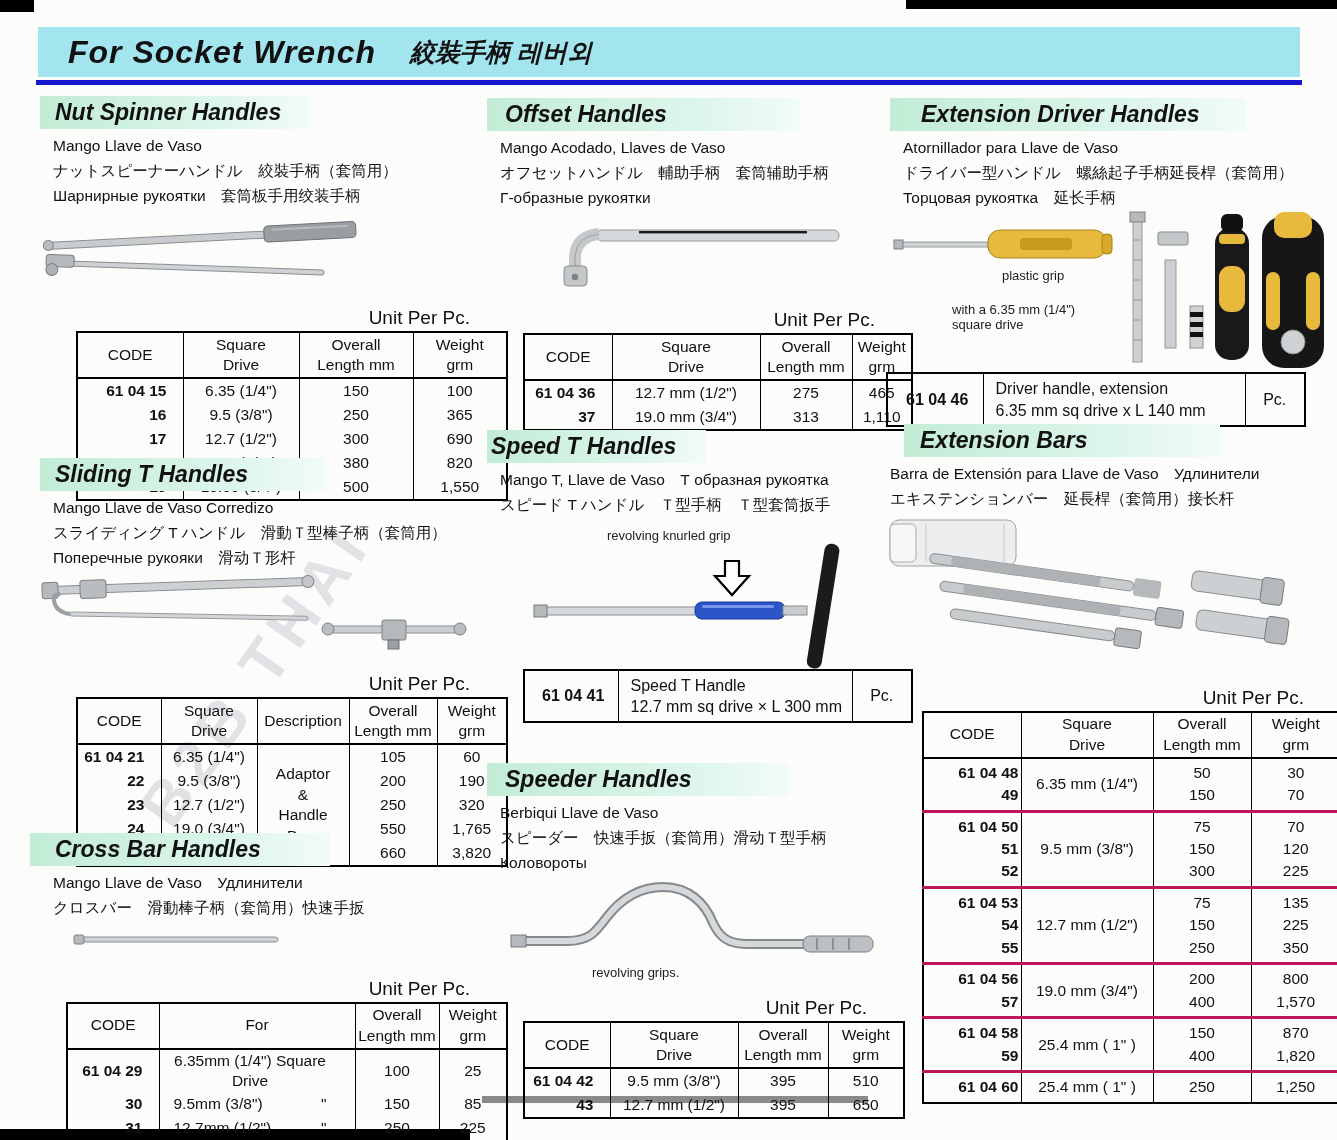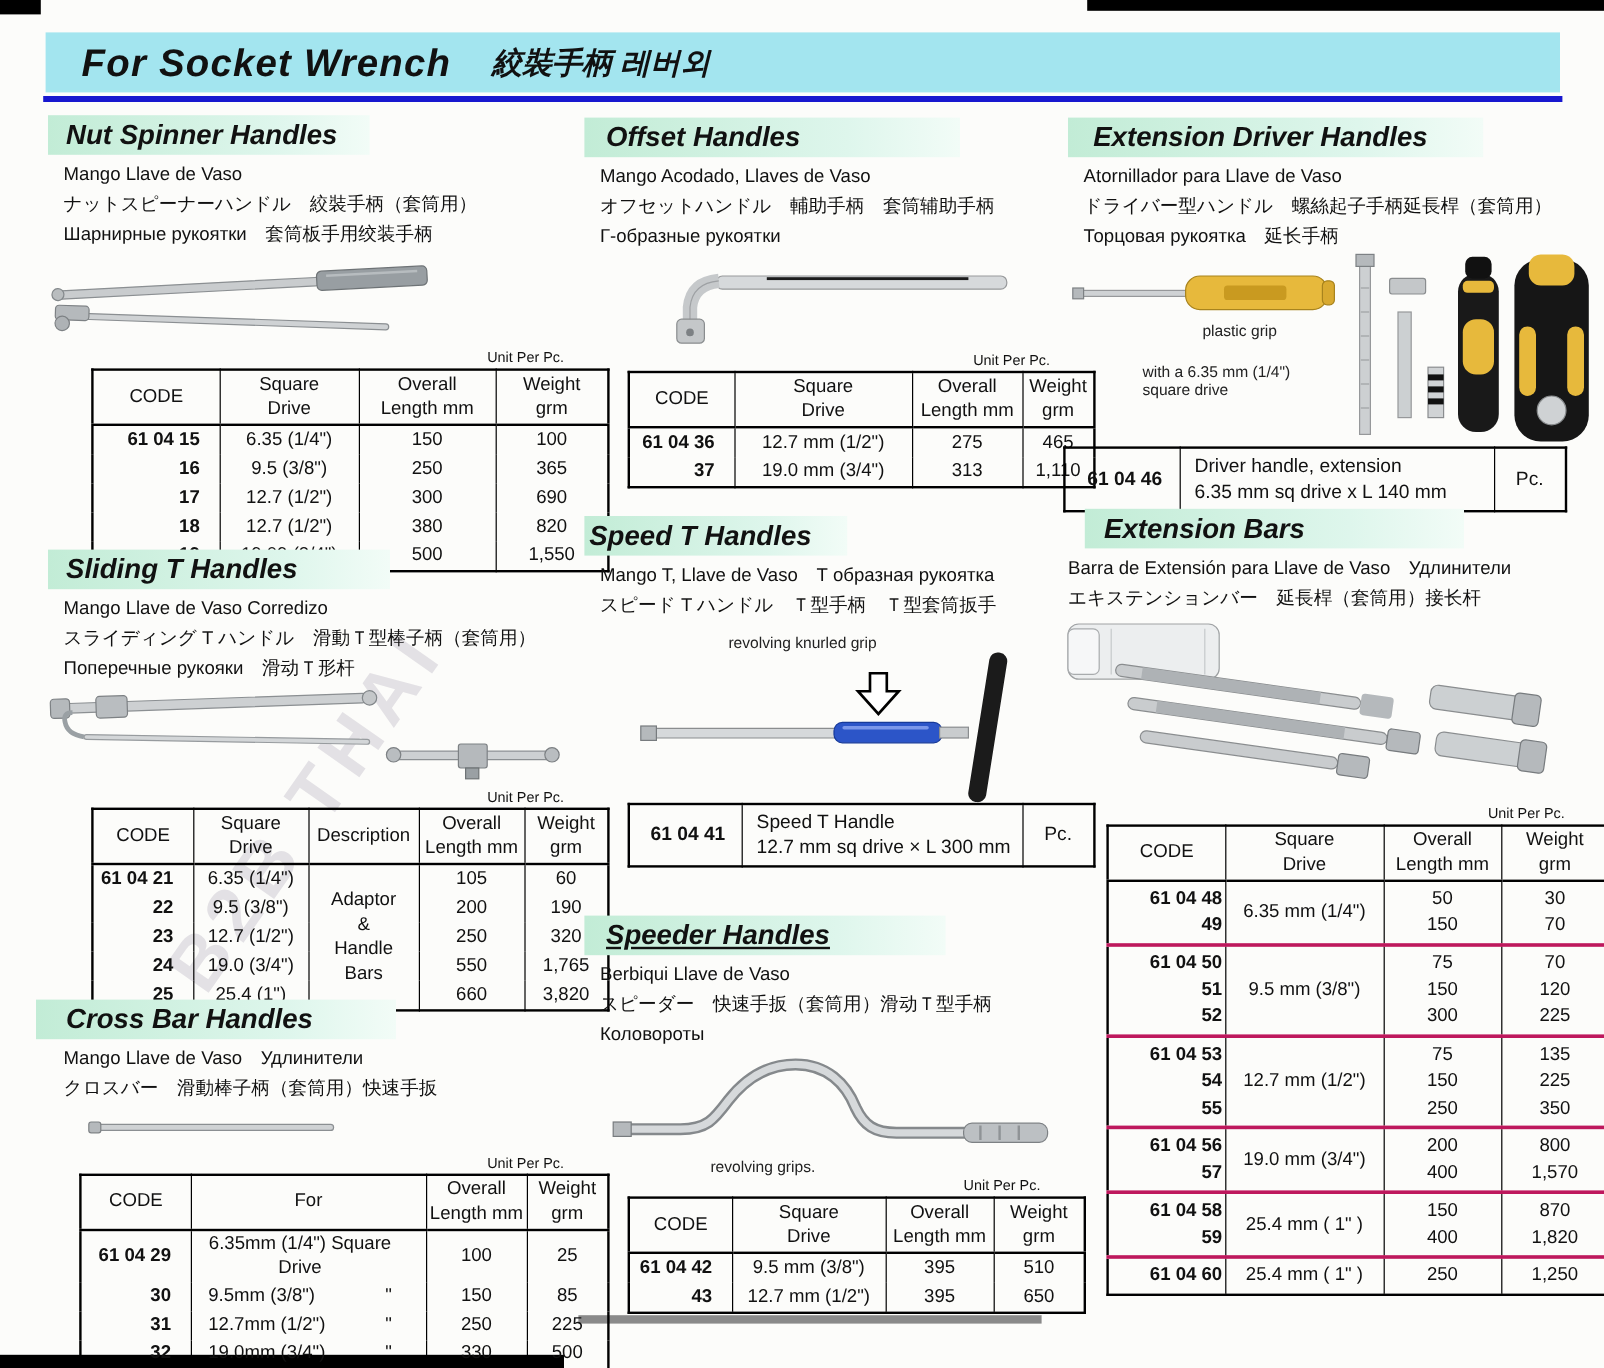--- a/index.html
+++ b/index.html
@@ -7,21 +7,21 @@
   .artifact{position:absolute;background:#000;}
   .header-bar{position:absolute;left:38px;top:27px;width:1262px;height:50px;background:#a3e5ef;
     display:flex;align-items:center;gap:34px;padding-left:30px;box-sizing:border-box;}
   .title-en{font-size:32px;font-weight:800;font-style:italic;letter-spacing:1px;}
   .title-ko{font-size:25px;font-weight:800;font-style:italic;}
   .header-rule{position:absolute;left:36px;top:80px;width:1266px;height:5px;background:#1717cf;}
   .sec{position:absolute;}
   .sec-title{font-size:23px;font-weight:800;font-style:italic;padding:3px 0 3px 15px;
     background:linear-gradient(90deg,#c2ecd6,#def6ec 70%,#f2fcf7);margin-bottom:5px;white-space:nowrap;}
   .sub{font-size:15.5px;line-height:1.6;padding-left:13px;white-space:pre-line;}
-  .unit{font-size:12px;text-align:right;margin:1px 8px 2px 0;}
+  .unit{font-size:19px;text-align:right;margin:17px 8px 2px 0;}
   .photo{position:relative;}
   .caption{font-size:13px;color:#222;white-space:pre-line;}
   table.spec{border-collapse:collapse;table-layout:fixed;border:2px solid #000;margin-left:36px;}
   .spec th,.spec td{border-left:1px solid #000;border-right:1px solid #000;font-size:15.5px;
     text-align:center;vertical-align:middle;padding:1px 2px;white-space:pre-line;line-height:1.32;}
   .spec thead th{border-bottom:2px solid #000;font-weight:normal;height:42px;}
   .spec td.code{text-align:right;font-weight:bold;padding-right:16px;}
   .spec tbody td{height:22px;}
   .spec.grouped tbody tr{border-bottom:3px solid #be185d;}
   .spec.grouped tbody tr:last-child{border-bottom:none;}
@@ -348,21 +348,21 @@
           <td class="code" style="text-align:center;padding-right:2px;">61 04 41</td>
           <td class="desc">Speed T Handle
 12.7 mm sq drive × L 300 mm</td>
           <td>Pc.</td>
         </tr>
       </tbody>
     </table>
   </section>
 
   <section class="sec" style="left:487px;top:763px;width:390px;">
-    <div class="sec-title" style="width:283px;padding-left:18px;text-decoration:underline;">Speeder Handles</div>
+    <div class="sec-title" style="width:283px;padding-left:18px;">Speeder Handles</div>
     <div class="sub">Berbiqui Llave de Vaso</div>
     <div class="sub">スピーダー　快速手扳（套筒用）滑动Ｔ型手柄</div>
     <div class="sub">Коловороты</div>
     <div class="photo" style="height:90px;">
       <svg width="380" height="90" viewBox="0 0 380 90" style="margin-left:20px;">
         <path d="M16,66 h44 c22,0 28,-8 40,-24 c14,-18 32,-30 56,-30 c26,0 42,16 50,36 c7,15 16,21 34,21 h110" fill="none" stroke="#85898c" stroke-width="10" stroke-linecap="round"></path>
         <path d="M16,66 h44 c22,0 28,-8 40,-24 c14,-18 32,-30 56,-30 c26,0 42,16 50,36 c7,15 16,21 34,21 h110" fill="none" stroke="#d6d9db" stroke-width="6" stroke-linecap="round"></path>
         <rect x="4" y="60" width="15" height="12" fill="#b5b9bc" stroke="#777b7e"></rect>
         <rect x="296" y="61" width="70" height="16" rx="7" fill="#bcc0c3" stroke="#7d8184"></rect>
         <line x1="310" y1="63" x2="310" y2="75" stroke="#8f9396" stroke-width="2"></line>
@@ -401,21 +401,21 @@
             <td class="code">43</td>
             <td>12.7 mm  (1/2")</td>
             <td>395</td>
             <td>650</td>
           </tr>
       </tbody>
     </table>
   </section>
 
   <section class="sec" style="left:890px;top:98px;width:447px;">
-    <div class="sec-title" style="width:325px;padding-left:21px;">Extension Driver Handles</div>
+    <div class="sec-title" style="width:325px;padding-left:31px;">Extension Driver Handles</div>
     <div class="sub">Atornillador para Llave de Vaso</div>
     <div class="sub">ドライバー型ハンドル　螺絲起子手柄延長桿（套筒用）</div>
     <div class="sub">Торцовая рукоятка　延长手柄</div>
     <div class="photo" style="height:162px;">
       <svg width="447" height="162" viewBox="0 0 447 162">
         <rect x="10" y="32" width="88" height="5" fill="#cfd2d4" stroke="#96989a"></rect>
         <rect x="4" y="30" width="9" height="9" fill="#b5b9bc" stroke="#7d8184"></rect>
         <rect x="98" y="20" width="118" height="28" rx="12" fill="#e7b93c" stroke="#a8831d"></rect>
         <rect x="130" y="28" width="52" height="12" rx="3" fill="#c99a20"></rect>
         <rect x="212" y="24" width="10" height="20" rx="4" fill="#d8a92f" stroke="#a8831d"></rect>

